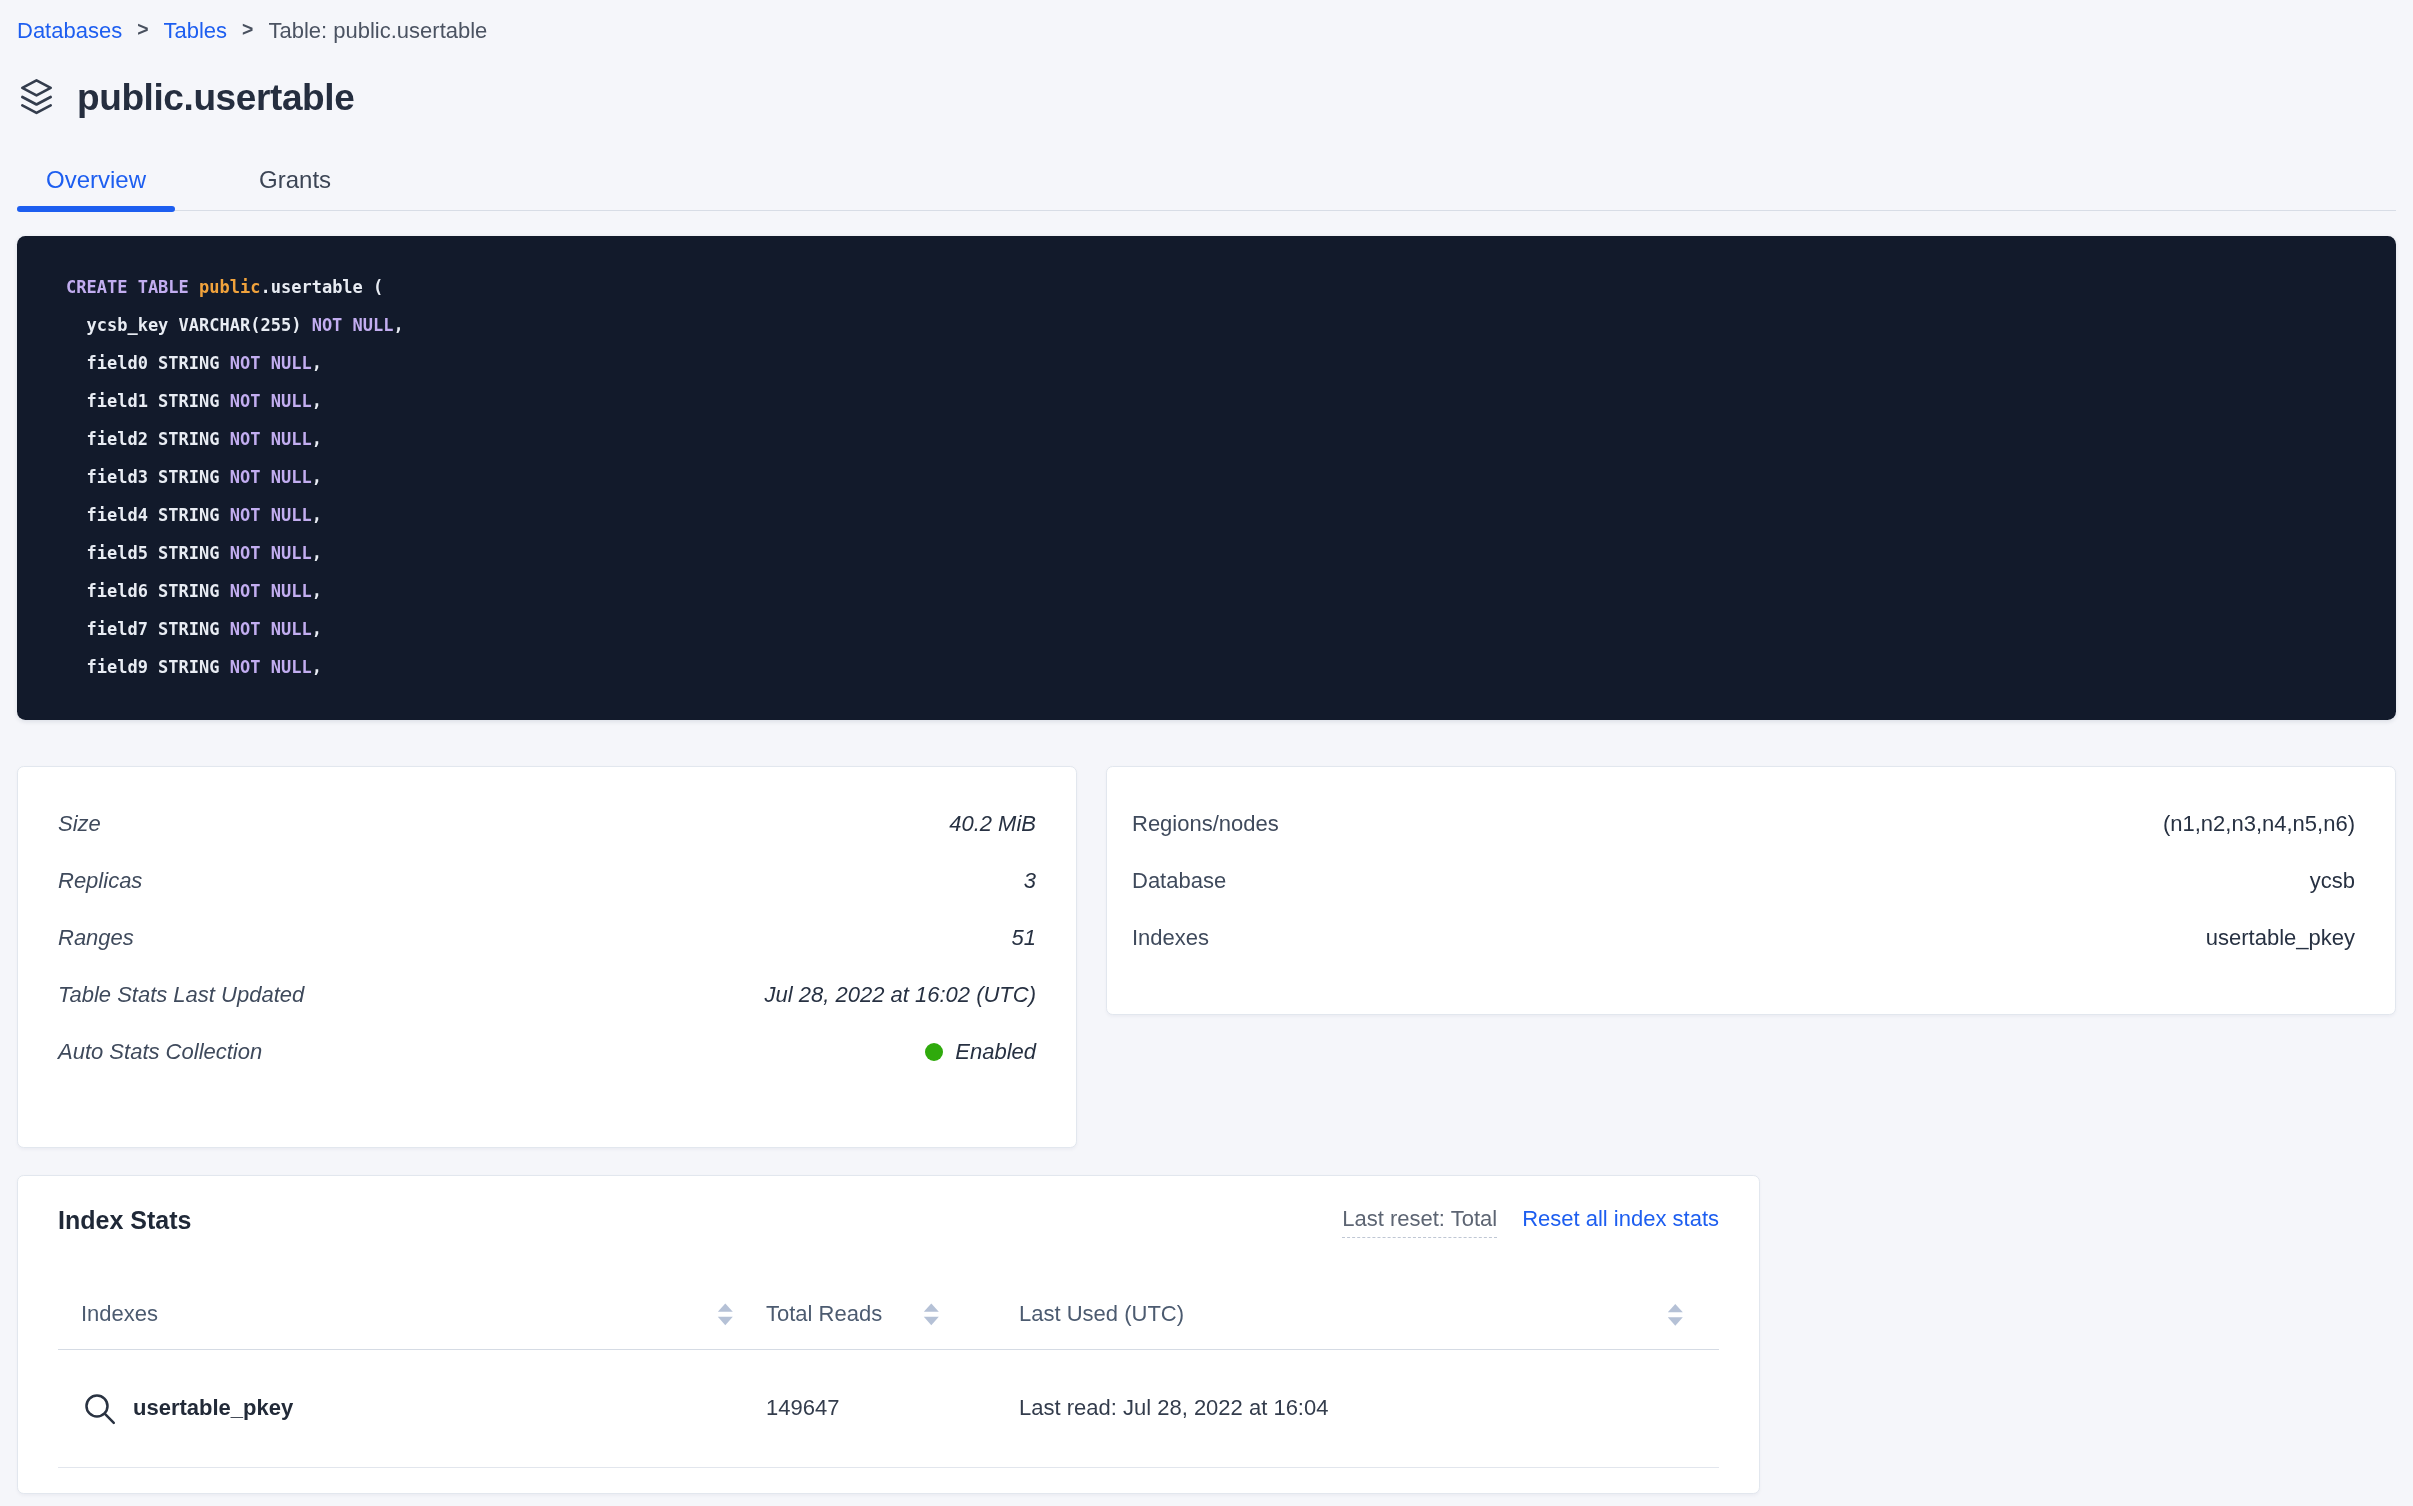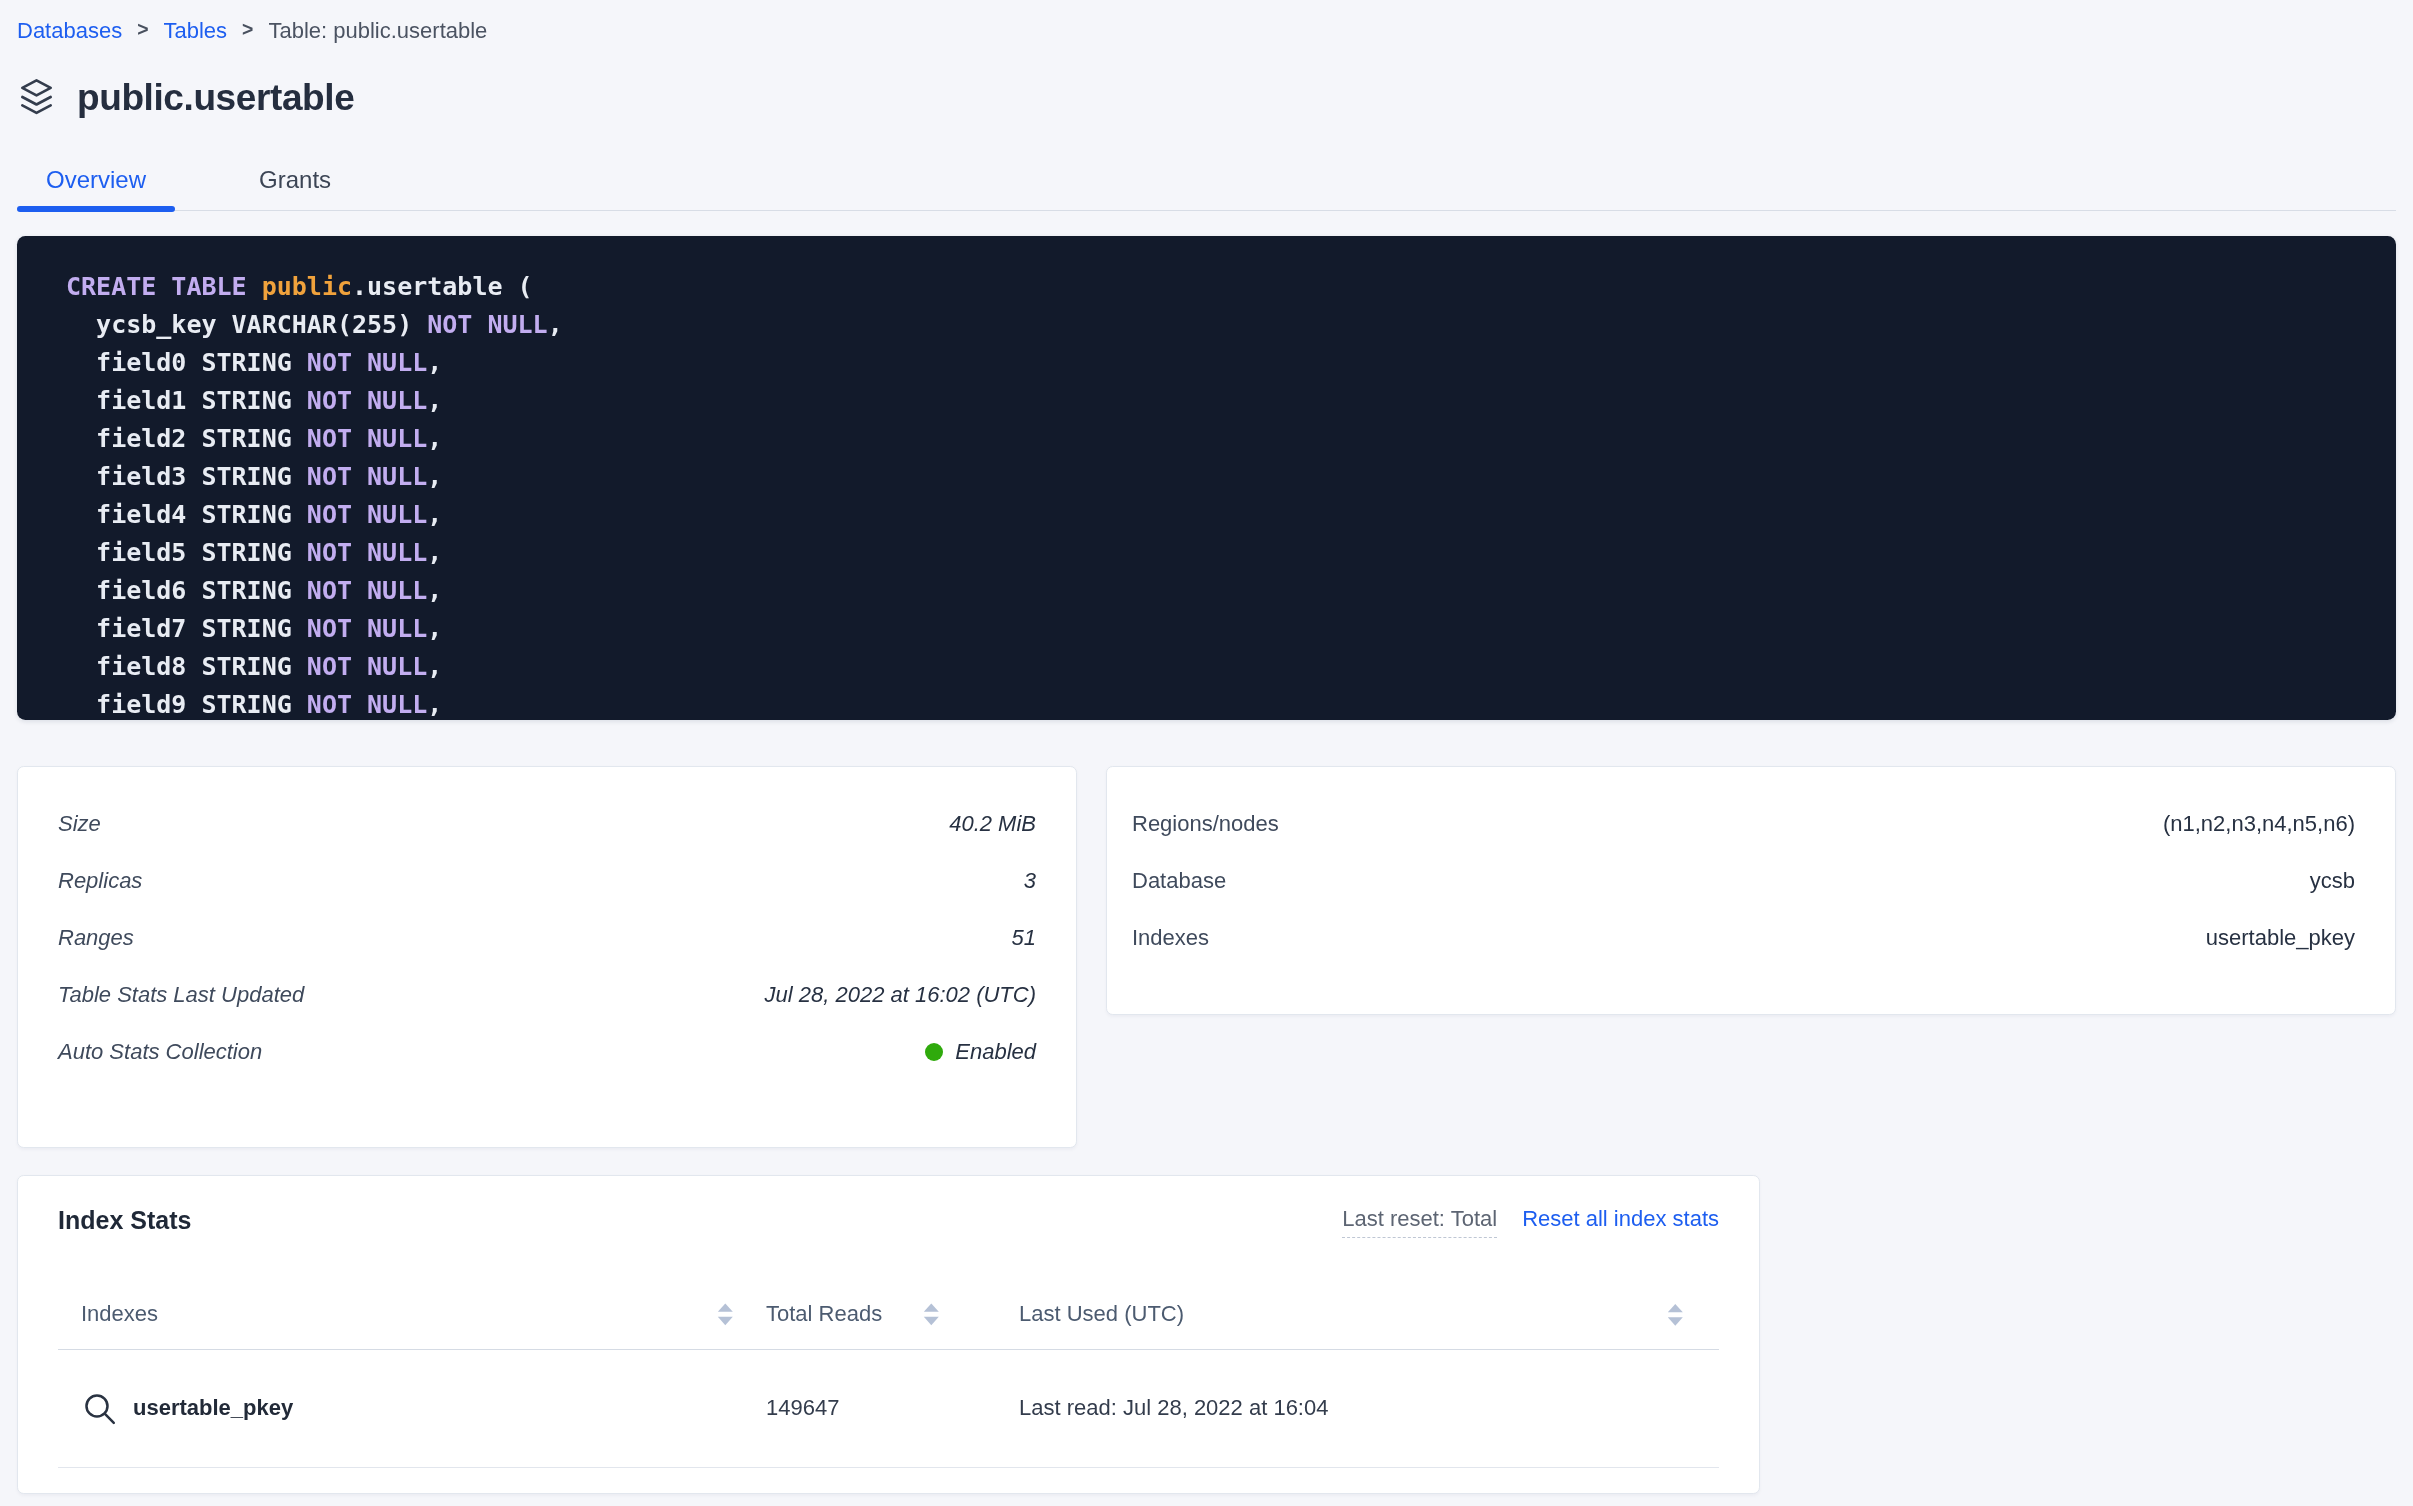--- a/index.html
+++ b/index.html
@@ -32,21 +32,21 @@
 
   
   .code-card {
     margin-top:24.5px; height:484px; border-radius:8.4px;
     background:var(--code-bg,#121a2b);
     padding:32px 34px 0 49px; overflow:hidden;
     box-shadow:0 1.7px 4.2px rgba(24,38,64,.10);
   }
   .code-line {
     font-family:"DejaVu Sans Mono", monospace;
-    font-size:25px; font-weight:700; line-height:38px;
+    font-size:17px; font-weight:700; line-height:38px;
     white-space:pre; color:var(--code-text,#e8ecf3);
   }
   .tok-kw  { color:var(--code-keyword,#c2adf0); }
   .tok-acc { color:var(--code-accent,#f0a23c); }
 
   
   .cards-row { margin-top:46px; display:flex; gap:29px; align-items:flex-start; }
   .card { background:#fff; border:1.3px solid #e2e7ee; border-radius:6.7px; box-shadow:0 1.7px 3.4px rgba(24,38,64,.04); }
   .details-card { padding:29px 40px 0; }
   .details-left  { width:1060px; height:382px;font-style:italic; }
@@ -118,21 +118,20 @@
         <div class="code-line"><span class="tok-kw">CREATE TABLE </span><span class="tok-acc">public</span><span>.usertable (</span></div>
         <div class="code-line"><span>  ycsb_key VARCHAR(255) </span><span class="tok-kw">NOT NULL</span><span>,</span></div>
         <div class="code-line"><span>  field0 STRING </span><span class="tok-kw">NOT NULL</span><span>,</span></div>
         <div class="code-line"><span>  field1 STRING </span><span class="tok-kw">NOT NULL</span><span>,</span></div>
         <div class="code-line"><span>  field2 STRING </span><span class="tok-kw">NOT NULL</span><span>,</span></div>
         <div class="code-line"><span>  field3 STRING </span><span class="tok-kw">NOT NULL</span><span>,</span></div>
         <div class="code-line"><span>  field4 STRING </span><span class="tok-kw">NOT NULL</span><span>,</span></div>
         <div class="code-line"><span>  field5 STRING </span><span class="tok-kw">NOT NULL</span><span>,</span></div>
         <div class="code-line"><span>  field6 STRING </span><span class="tok-kw">NOT NULL</span><span>,</span></div>
         <div class="code-line"><span>  field7 STRING </span><span class="tok-kw">NOT NULL</span><span>,</span></div>
-        <div class="code-line"><span>  field8 STRING </span><span class="tok-kw">NOT NULL</span><span>,</span></div>
         <div class="code-line"><span>  field9 STRING </span><span class="tok-kw">NOT NULL</span><span>,</span></div>
       </div>
   </div>
 
   <div class="cards-row">
     <div class="card details-card details-left" id="details-left">
         <div class="stat-row">
           <span class="stat-label">Size</span>
           <span class="stat-value">
             <span>40.2 MiB</span>

